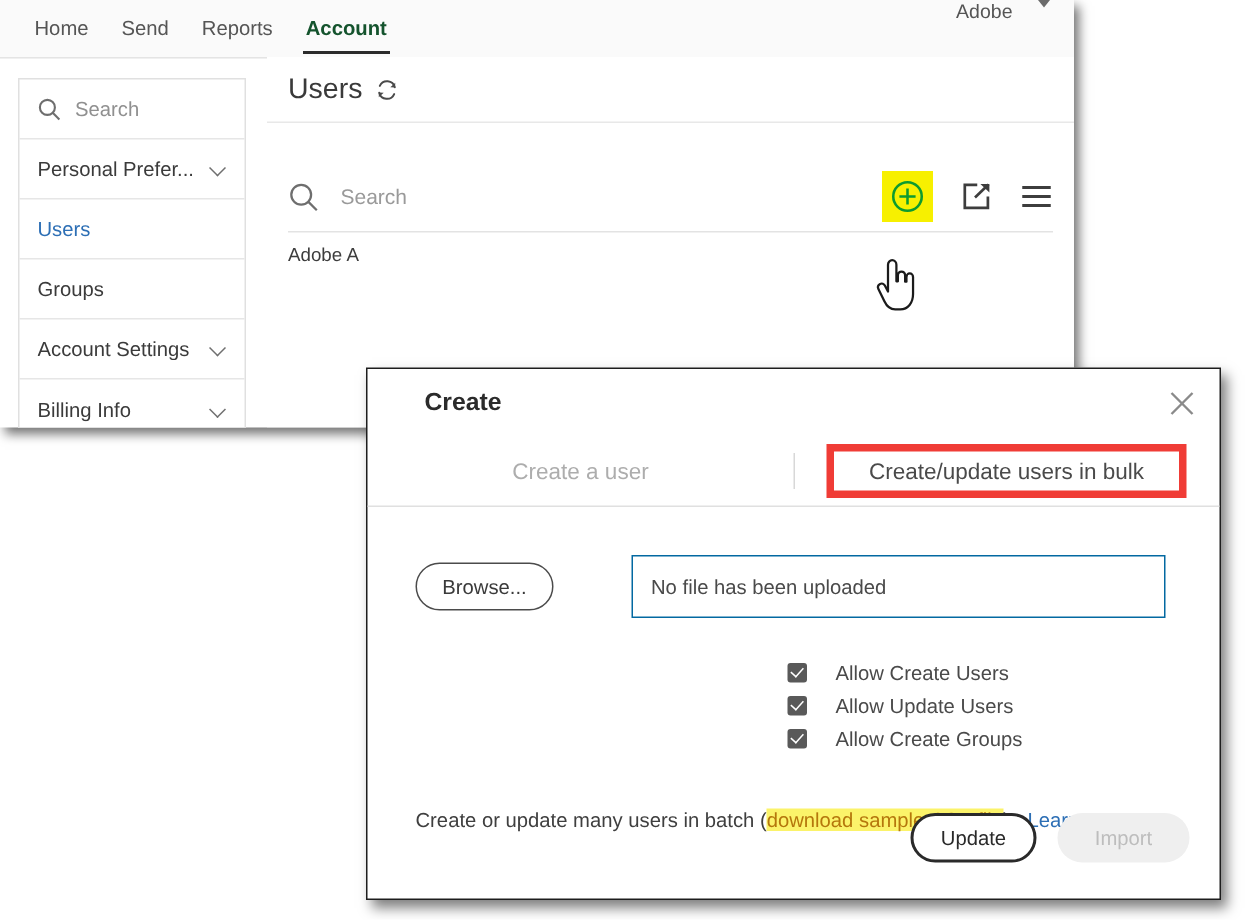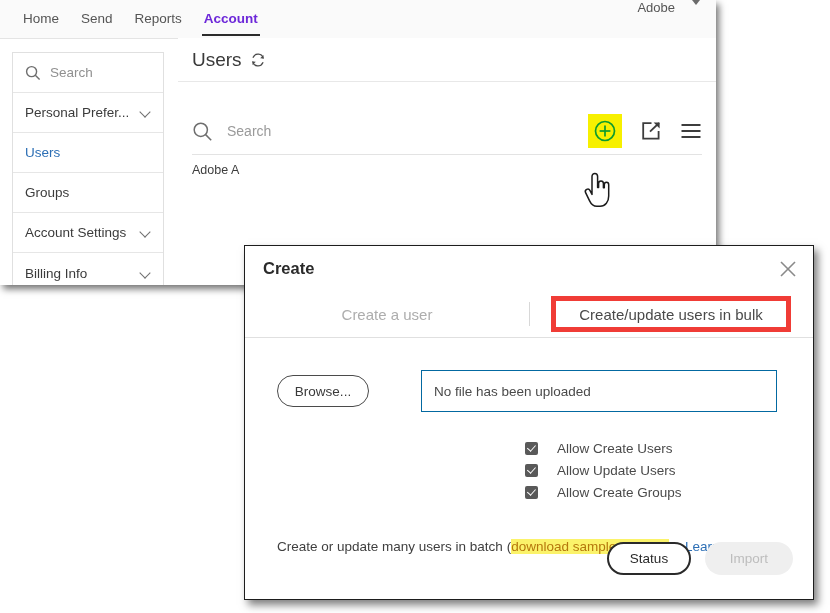--- a/index.html
+++ b/index.html
@@ -51,21 +51,21 @@
   .nav-link {
     font-size: 13.5px;
     color: #555555;
     padding: 0 11px;
     line-height: 38px;
     height: 38px;
     cursor: pointer;
     white-space: nowrap;
   }
   .nav-link.active {
-    color: #6d28d9;
+    color: #14532d;
     font-weight: 600;
     position: relative;
   }
   .nav-link.active::after {
     content: "";
     position: absolute;
     left: 9px; right: 9px;
     bottom: 2px;
     height: 2px;
     background: #2c2c2c;
@@ -235,20 +235,21 @@
     box-sizing: border-box;
     z-index: 30;
   }
   .dialog-head {
     height: 45px;
     display: flex;
     align-items: center;
     padding: 0 18px;
     position: relative;
     box-sizing: border-box;
+    margin-left: 20px;
   }
   .dialog-title {
     font-size: 16.5px;
     font-weight: 700;
     color: #2b2b2b;
   }
   .dialog-close {
     position: absolute;
     right: 14px; top: 12px;
     width: 22px; height: 22px;
@@ -530,21 +531,21 @@
         <span class="checkbox"></span>
         <span class="check-label">Allow Create Groups</span>
       </div>
     </div>
 
     <div class="batch-line">
       <span>Create or update many users in batch (</span><span class="csv-link">download sample CSV file</span><span>).</span><span class="learn-more">Learn more...</span>
     </div>
 
     <div class="dialog-foot">
-      <div class="btn-cancel">Status</div>
+      <div class="btn-cancel">Update</div>
       <div class="btn-import">Import</div>
     </div>
 
   </div>
 
   <svg class="cursor-hand" style="position:absolute; left:583px; top:172px; width:28px; height:36px; z-index:40;" viewBox="0 0 28 36">
     <path d="M9 4.5 C9 2.7 10.3 1.4 11.8 1.4 C13.3 1.4 14.6 2.7 14.6 4.5 L14.6 15.5 L15.6 15.5 L15.6 11.6 C15.6 10.1 16.7 9 18 9 C19.3 9 20.4 10.1 20.4 11.6 L20.4 15.8 L21.3 15.8 L21.3 12.7 C21.3 11.3 22.3 10.3 23.5 10.3 C24.7 10.3 25.7 11.3 25.7 12.7 L25.7 24 C25.7 29.8 22.4 34.3 17.1 34.3 L13.8 34.3 C10.2 34.3 8.1 32.1 6.6 28.9 L2.6 20.6 C2 19.3 2.5 17.9 3.7 17.3 C4.9 16.7 6.3 17.2 6.9 18.4 L9 22.4 Z" fill="#ffffff" stroke="#1b1b1b" stroke-width="1.5" stroke-linejoin="round"></path>
   </svg>
 
 </div>

